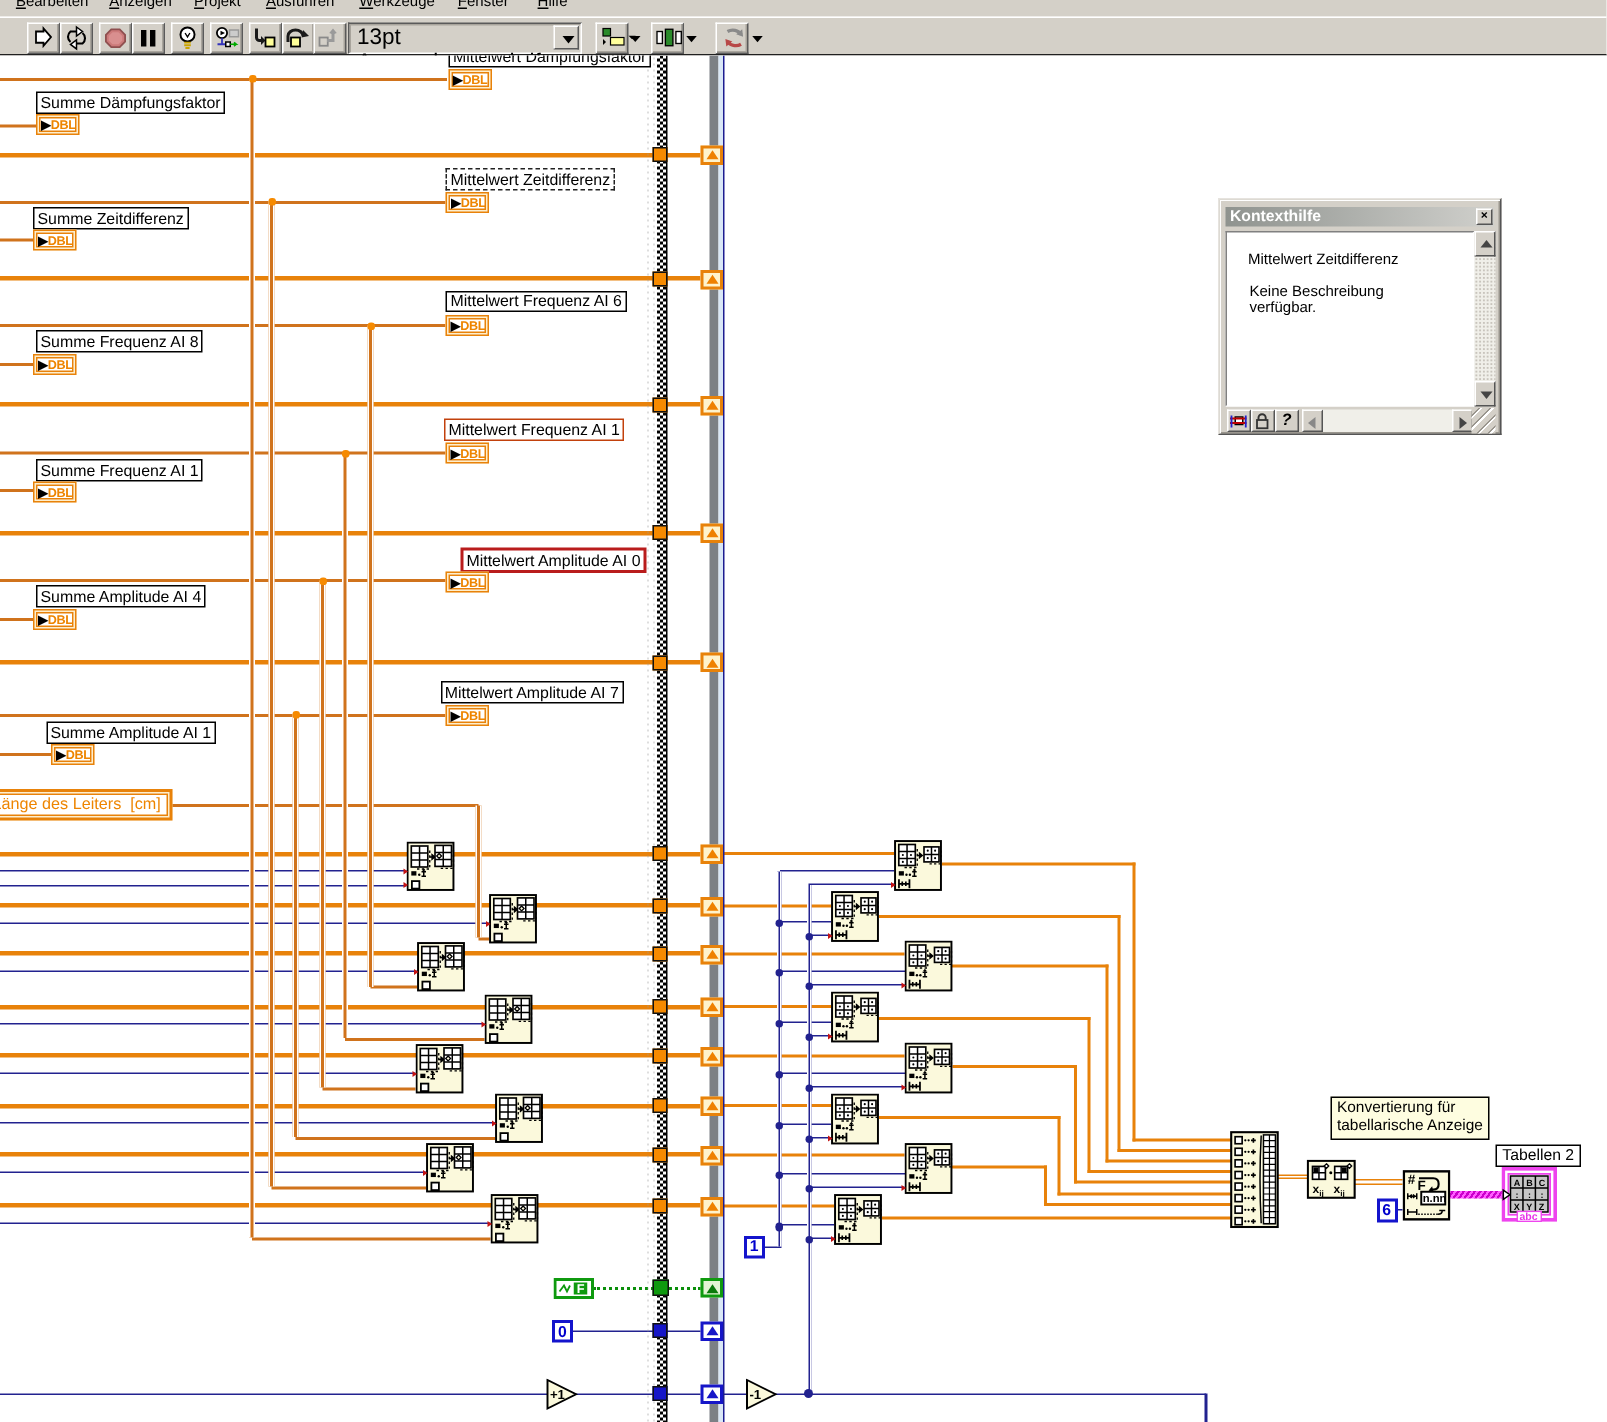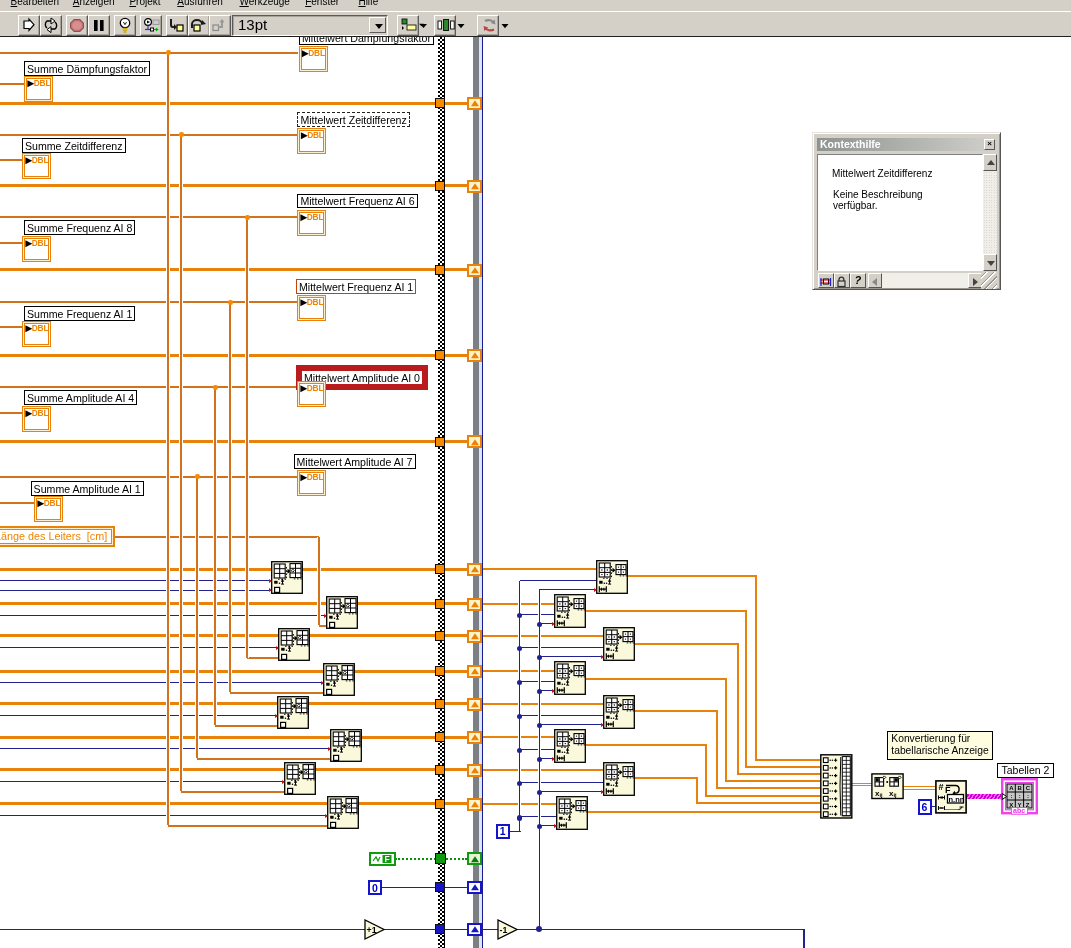--- a/index.html
+++ b/index.html
@@ -7,21 +7,21 @@
 #menubar{left:0;top:0;width:1071px;height:11px;background:#d4d0c8;overflow:hidden}
 .mi{position:absolute;top:-4.5px;font-size:10px;color:#000;white-space:pre}
 #toolbar{left:0;top:11px;width:1071px;height:26px;background:#d4d0c8;
  border-top:1px solid #fff;border-bottom:1.6px solid #202020}
 .tb{position:absolute;top:2.6px;width:22px;height:21px;background:#d4d0c8;
  border:1px solid;border-color:#fff #5a5a5a #5a5a5a #fff;box-shadow:inset -1px -1px 0 #a8a49c}
 #diag{left:0;top:37px;width:1071px;height:911px;background:#fff;overflow:hidden}
 .hw{position:absolute}
 .lbl{position:absolute;background:#fff;border:1px solid #000;font-size:10.6px;
  color:#000;line-height:12px;padding:0.5px 2px 0 2px;white-space:pre}
-.dbl{position:absolute;width:29px;height:26px;border:1.6px solid #e8820a;
+.dbl{position:absolute;width:29px;height:14px;border:1.6px solid #e8820a;
  background:#fdeecd;padding:1px}
 .dbl>div{width:100%;height:100%;border:1px solid #e8820a;background:#fff;
  font-size:8.4px;font-weight:bold;color:#ee8500;line-height:8.4px;padding-left:0.5px;white-space:pre;letter-spacing:-0.2px}
 .tun{position:absolute;width:10px;height:10px;border:1.2px solid #111;background:#f68a00}
 .sr{position:absolute;left:467px;width:15px;height:13px;border:2px solid #e8820a;background:#fff3cc}
 .sr>i{position:absolute;left:50%;top:50%;transform:translate(-50%,-46%);width:0;height:0;
  border-left:4px solid transparent;border-right:4px solid transparent;border-bottom:6px solid #ef8100}
 .const{position:absolute;border:2px solid #1414cc;background:#fff;color:#0000cd;
  font-size:10.5px;font-weight:bold;text-align:center}
 .dot{position:absolute;border-radius:50%}
@@ -459,21 +459,21 @@
       <div><span style="color:#000">▶</span>DBL</div>
     </div>
 <div class="lbl" style="left:297.4px;top:156.6px;border:1px solid #000">Mittelwert Frequenz AI 6</div>
 <div class="dbl" style="left:297px;top:172.5px">
       <div><span style="color:#000">▶</span>DBL</div>
     </div>
 <div class="lbl" style="left:296px;top:242px;border:1px solid #c2410c">Mittelwert Frequenz AI 1</div>
 <div class="dbl" style="left:297px;top:258px">
       <div><span style="color:#000">▶</span>DBL</div>
     </div>
-<div class="lbl" style="left:296px;top:328px;border:6px solid #b91c1c">Mittelwert Amplitude AI 0</div>
+<div class="lbl" style="left:307px;top:328px;border:2px solid #b91c1c">Mittelwert Amplitude AI 0</div>
 <div class="dbl" style="left:297px;top:343.5px">
       <div><span style="color:#000">▶</span>DBL</div>
     </div>
 <div class="lbl" style="left:293.5px;top:417px;border:1px solid #000">Mittelwert Amplitude AI 7</div>
 <div class="dbl" style="left:297px;top:432.5px">
       <div><span style="color:#000">▶</span>DBL</div>
     </div>
 <div class="abs" style="left:-9px;top:489px;width:124px;height:21px;border:2.6px solid #e8820a;background:#fdeecd;padding:1px">
 <div style="width:100%;height:100%;border:1px solid #e8820a;background:#fff;color:#ee8500;font-size:10.8px;line-height:13px;white-space:pre">Länge des Leiters  [cm]</div>
     </div>

